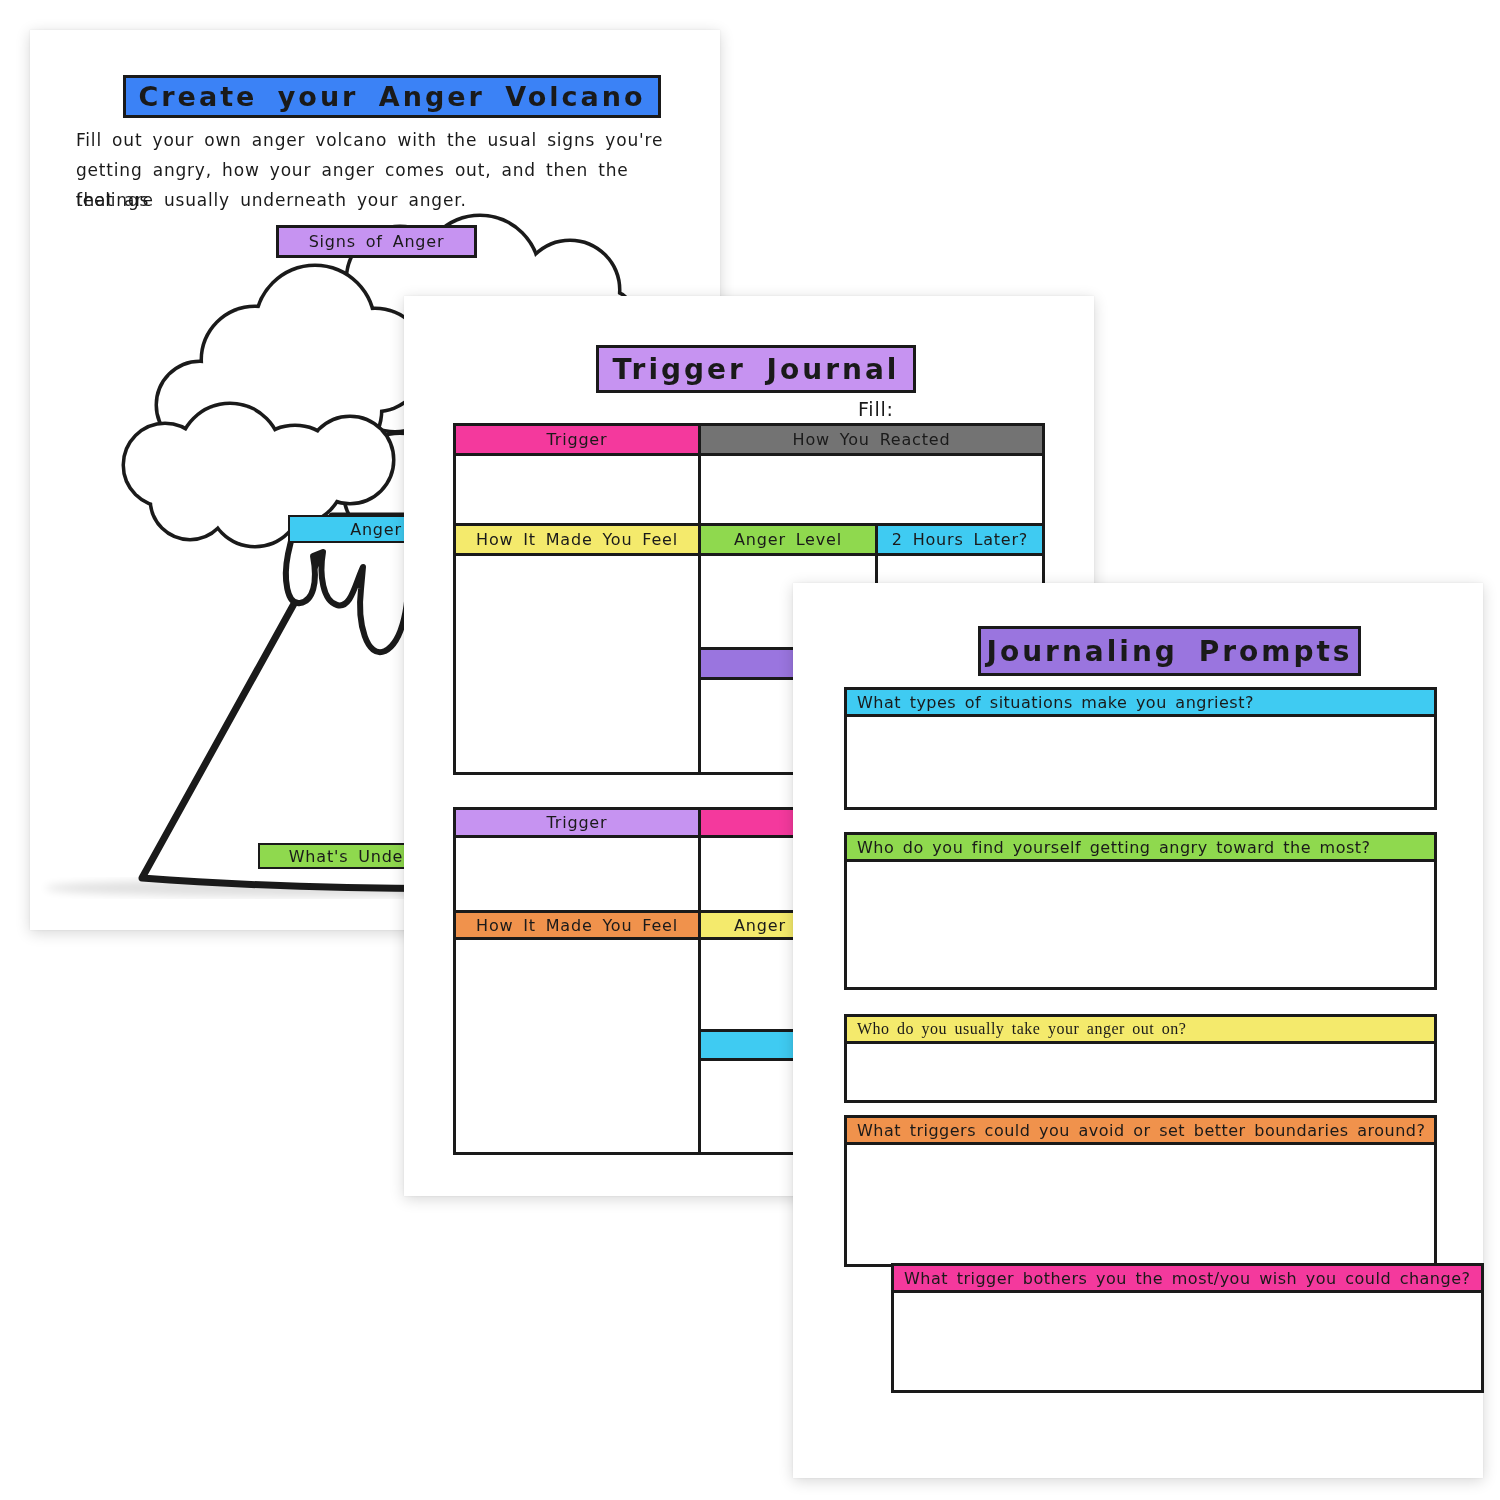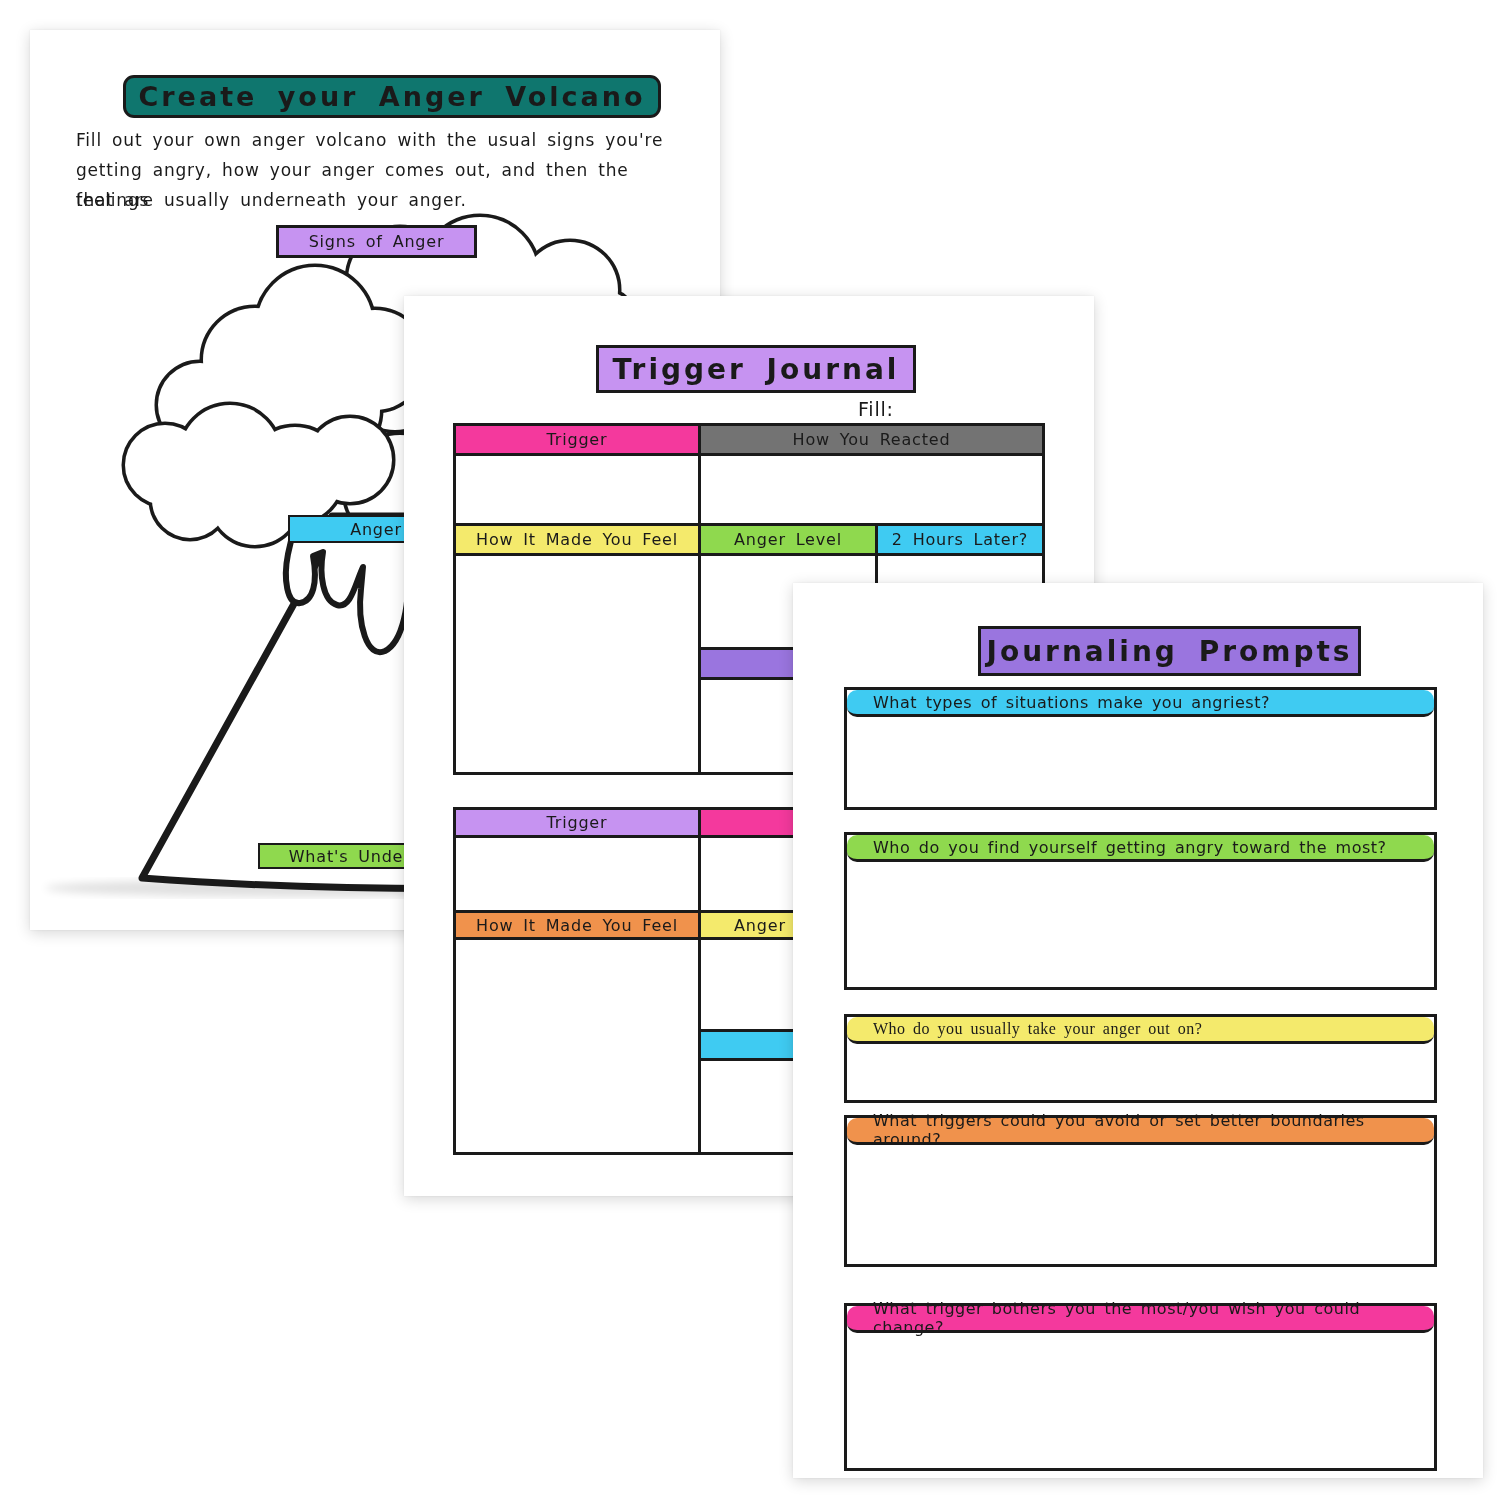--- a/index.html
+++ b/index.html
@@ -47,29 +47,29 @@
 
   .cell { position:absolute; display:flex; align-items:center; justify-content:center; font-size:16px; }
   .hline { position:absolute; background:#1a1a1a; height:3px; }
   .vline { position:absolute; background:#1a1a1a; width:3px; }
 
   
   #p3-title { left:158px; top:43px; width:383px; height:50px; font-size:28px; letter-spacing:3px; }
   .prompt-box { position:absolute; left:51px; width:593px; border:3px solid #1a1a1a; background:#fff; }
   .prompt-header {
     height:27px; border-bottom:3px solid #1a1a1a;
-    display:flex; align-items:center; padding-left:26px;
-    font-size:16px; letter-spacing:0.5px; word-spacing:3px;border-radius:10px;
+    display:flex; align-items:center; padding-left:10px;
+    font-size:16px; letter-spacing:0.5px; word-spacing:3px;
   }
   .prompt-body { width:100%; }
   #prompt-0 { top:104px; height:123px; }
   #prompt-1 { top:249px; height:158px; }
   #prompt-2 { top:431px; height:89px;  }
   #prompt-3 { top:532px; height:152px; }
-  #prompt-4 { top:720px; height:168px; }
+  #prompt-4 { top:680px; height:130px;margin-left:47px; }
 </style>
 </head>
 <body>
 
 <div class="page" id="page1">
 
   <svg id="p1-svg" width="690" height="900" viewBox="0 0 690 900">
     <defs>
       <filter id="soft">
           <feGaussianBlur stdDeviation="4"></feGaussianBlur>
@@ -138,21 +138,21 @@
              C 382,578 371,613 355,621
              C 337,629 327,594 331,559
              L 333,537
              C 325,554 321,579 307,575
              C 293,571 289,545 293,522
              L 283,526
              C 288,553 283,571 270,573
              C 257,575 253,549 258,524 Z" fill="#ffffff" stroke="#1a1a1a" stroke-width="6" stroke-linejoin="round" stroke-linecap="round"></path>
   </svg>
 
-  <div class="title-box hand-big" id="p1-title" style="background-color: #0f766e; border-radius: 11px;">Create your Anger Volcano</div>
+  <div class="title-box hand-big" id="p1-title" style="background-color: #3b82f6;">Create your Anger Volcano</div>
 
   <div class="desc-line hand" style="top:95px">Fill out your own anger volcano with the usual signs you're</div>
   <div class="desc-line hand" style="top:125px">getting angry, how your anger comes out, and then the feelings</div>
   <div class="desc-line hand" style="top:155px">that are usually underneath your anger.</div>
 
   <div class="callout hand" id="p1-signs" style="background-color: rgb(198, 147, 241); margin-top: 10px;">Signs of Anger</div>
   <div class="callout hand" id="p1-anger" style="background-color: rgb(63, 203, 242);">Anger</div>
   <div class="callout hand" id="p1-underneath" style="background-color: rgb(143, 217, 78);">What's Unde</div>
 </div>
 

